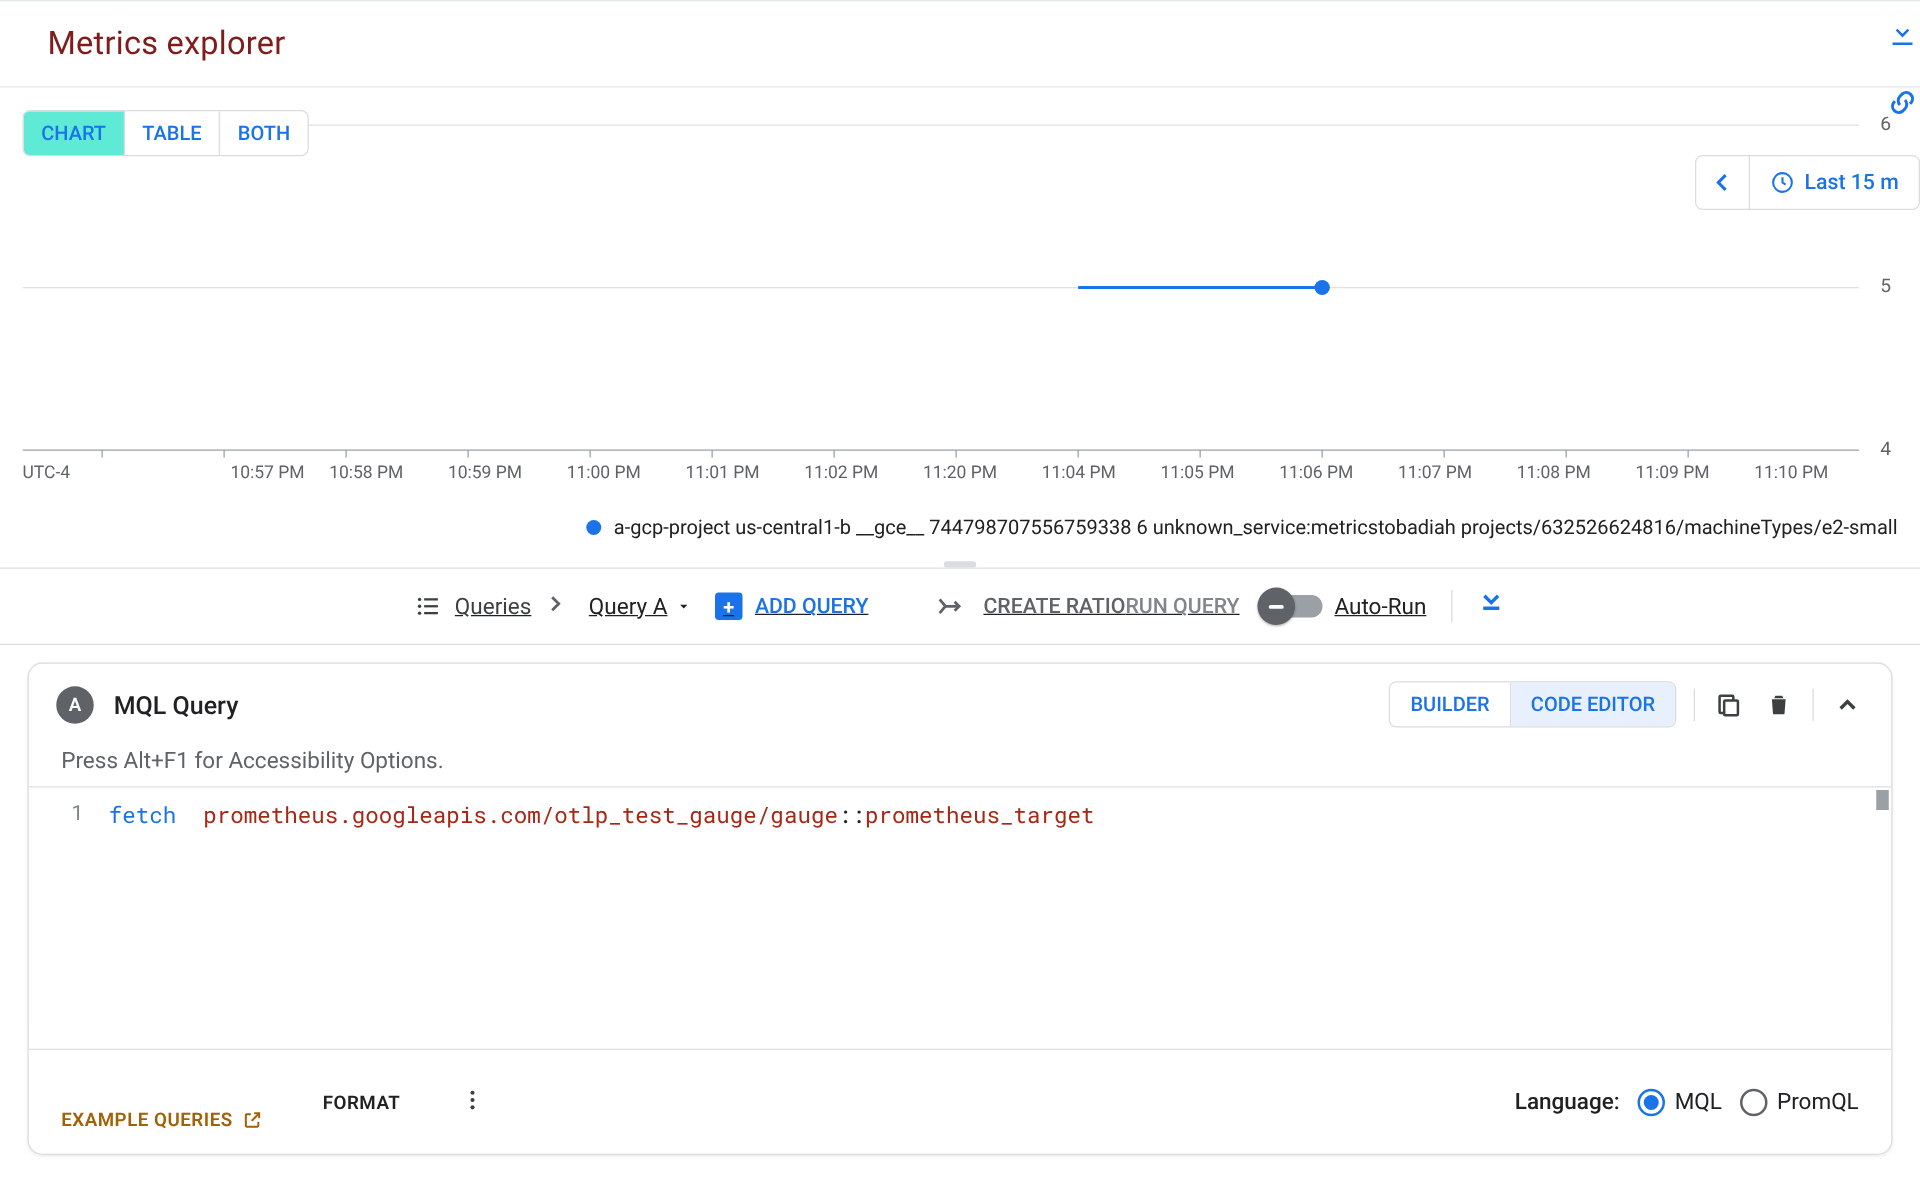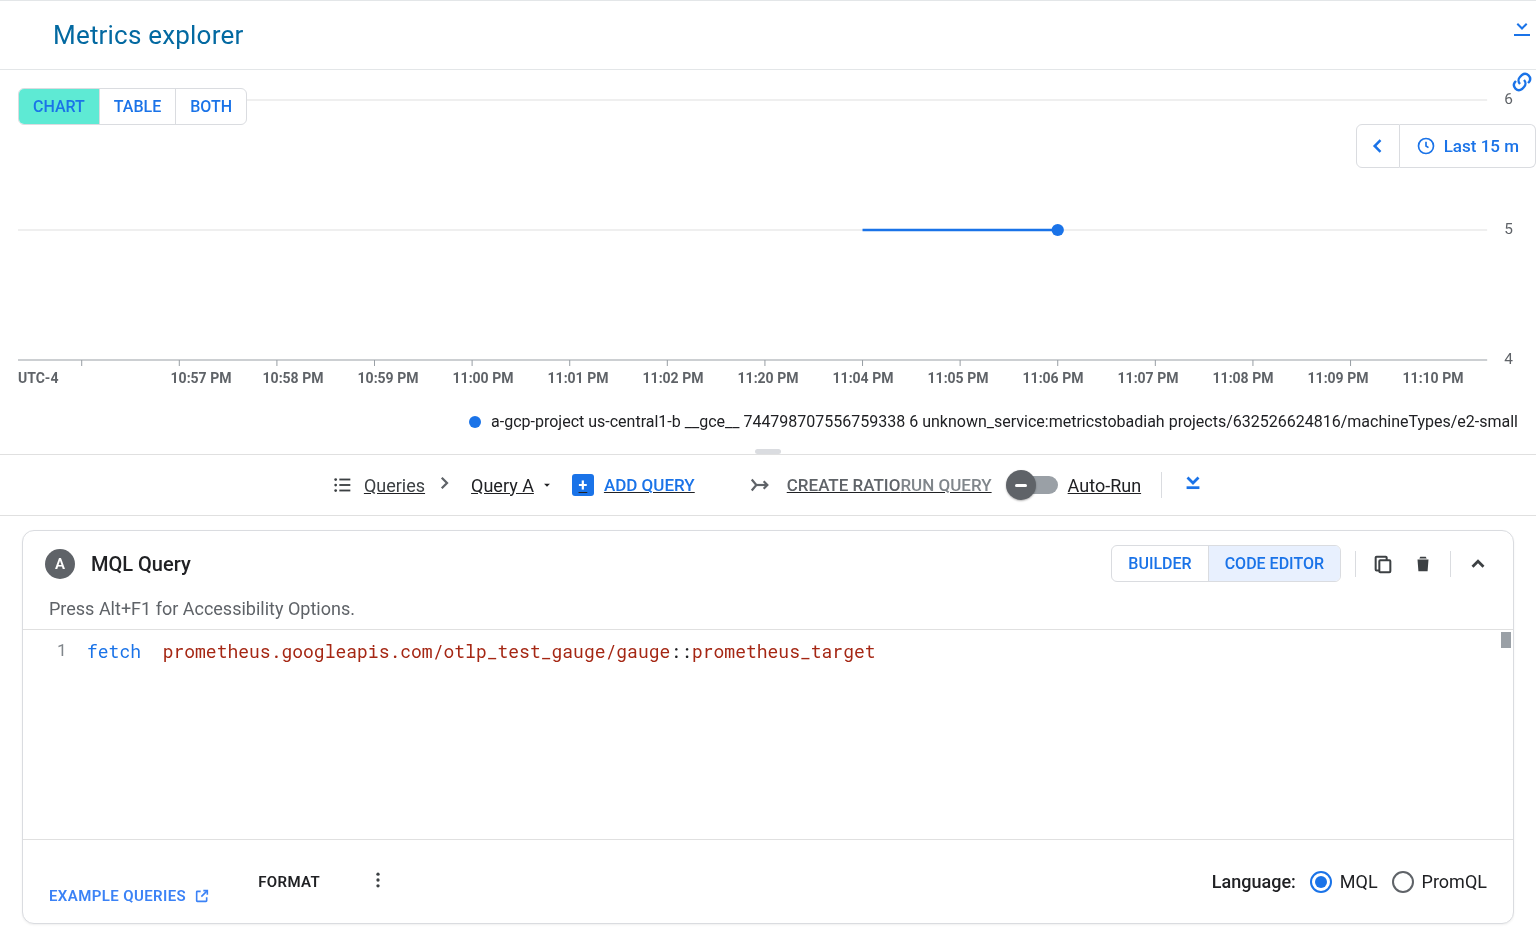--- a/index.html
+++ b/index.html
@@ -13,21 +13,21 @@
     overflow: hidden;
   }
 
   
   .top-bar {
     display:flex; align-items:center; justify-content:space-between;
     height:70px; padding:0 0 0 38px;
     border-bottom:1px solid #e3e6e8;
     border-top:1px solid #e3e6e8;
   }
-  .page-title { font-size:26px; font-weight:400; color:#0369a1; letter-spacing:.2px;margin-left:15px; }
+  .page-title { font-size:26px; font-weight:400; color:#7f1d1d; letter-spacing:.2px; }
   .top-actions { display:flex; align-items:flex-end; gap:28px; padding-right:0;flex-direction:column; }
   .icon-btn { width:28px; height:28px; display:flex; align-items:center; justify-content:center;
               color:#1a73e8; cursor:pointer; }
   .icon-btn.square-fill { background:#1a73e8; color:#fff; border-radius:4px; width:26px; height:26px; }
   .time-picker-group { display:flex; align-items:center; margin-left:8px; }
   .tp-prev { width:44px; height:44px; display:flex; align-items:center; justify-content:center;
              border:1px solid #dadce0; border-radius:6px 0 0 6px; color:#1a73e8; cursor:pointer; }
   .tp-label { height:44px; display:flex; align-items:center; gap:8px;
               border:1px solid #dadce0; border-left:none; border-radius:0 6px 6px 0;
               padding:0 16px; color:#1a73e8; font-size:17px; font-weight:500; cursor:pointer;
@@ -38,21 +38,21 @@
   .view-tabs { position:absolute; top:18px; left:18px; display:flex;
                border:1px solid #dadce0; border-radius:6px; overflow:hidden; z-index:2; background:#fff;}
   .view-tab { padding:8px 14px; font-size:16px; font-weight:500; color:#1a73e8; cursor:pointer;
               border-right:1px solid #dadce0; }
   .view-tab:last-child { border-right:none; }
   .view-tab.active { background:#5eead4; }
 
   .chart-wrap { position:relative; height:300px; margin-left:0; margin-right:0; }
   svg.chart { width:100%; height:100%; }
 
-  .x-ticks { position:relative; height:40px;font-weight:bold; }
+  .x-ticks { position:relative; height:40px; }
   .tz-label { position:absolute; left:0; top:0; font-size:14px; color:#5f6368; }
   .x-tick-label { position:absolute; top:0; font-size:14px; color:#5f6368; transform:translateX(-50%); white-space:nowrap;}
   .legend-row { display:flex; align-items:center; gap:10px; padding:2px 0 12px 0;
                 font-size:16px; color:#202124;justify-content:flex-end; }
   .legend-dot { width:12px; height:12px; border-radius:50%; background:#1a73e8; }
 
   .drag-handle { width:26px; height:5px; background:#dadce0; border-radius:3px;
                  margin:6px auto 0; }
 
   
@@ -115,21 +115,21 @@
   .tok-punct{ color:#202124; }
   .tok-label{ color:#a52714; }
   .code-hl  { position:absolute; left:0; right:6px; top:7px; height:26px; background:#f1f3f4; z-index:-1;
               border-top:1px solid #dadce0; border-bottom:1px solid #dadce0;}
   .scroll-marker { position:absolute; right:2px; top:2px; width:10px; height:16px; background:#9aa0a6; }
 
   .card-footer { display:flex; align-items:center; justify-content:space-between;
                  padding:18px 26px; border-top:1px solid #e0e0e0; }
   .cf-left { display:flex; align-items:center; gap:48px; }
   .cf-example { display:flex; align-items:center; gap:8px; font-size:15px; font-weight:600;
-                letter-spacing:.4px; color:#3b82f6; cursor:pointer;margin-top:29px; }
+                letter-spacing:.4px; color:#a16207; cursor:pointer;margin-top:29px; }
   .cf-format { font-size:15px; font-weight:600; letter-spacing:.4px; color:#202124; cursor:pointer; }
   .cf-more { color:#3c4043; cursor:pointer; }
   .cf-right { display:flex; align-items:center; gap:14px; font-size:18px; color:#202124; }
   .radio { display:flex; align-items:center; gap:8px; cursor:pointer; }
   .radio-outer { width:22px; height:22px; border-radius:50%; border:2.5px solid #5f6368;
                  display:flex; align-items:center; justify-content:center; }
   .radio-outer.sel { border-color:#1a73e8; }
   .radio-inner { width:12px; height:12px; border-radius:50%; background:#1a73e8; display:none; }
   .radio-outer.sel .radio-inner { display:block; }
 
@@ -217,21 +217,21 @@
           <line x1="1297" y1="290" x2="1297" y2="296"></line>
       </g>
 
       <line x1="822" y1="160" x2="1012" y2="160" stroke="#1a73e8" stroke-width="2.5"></line>
       <circle cx="1012" cy="160" r="6" fill="#1a73e8"></circle>
     </svg>
   </div>
 
   <div class="x-ticks">
     <span class="tz-label">UTC-4</span>
-    <span class="x-tick-label" style="left:183px">10:57 PM</span>
+    <span class="x-tick-label" style="left:196px">10:57 PM</span>
     <span class="x-tick-label" style="left:275px">10:58 PM</span>
     <span class="x-tick-label" style="left:370px">10:59 PM</span>
     <span class="x-tick-label" style="left:465px">11:00 PM</span>
     <span class="x-tick-label" style="left:560px">11:01 PM</span>
     <span class="x-tick-label" style="left:655px">11:02 PM</span>
     <span class="x-tick-label" style="left:750px">11:20 PM</span>
     <span class="x-tick-label" style="left:845px">11:04 PM</span>
     <span class="x-tick-label" style="left:940px">11:05 PM</span>
     <span class="x-tick-label" style="left:1035px">11:06 PM</span>
     <span class="x-tick-label" style="left:1130px">11:07 PM</span>

